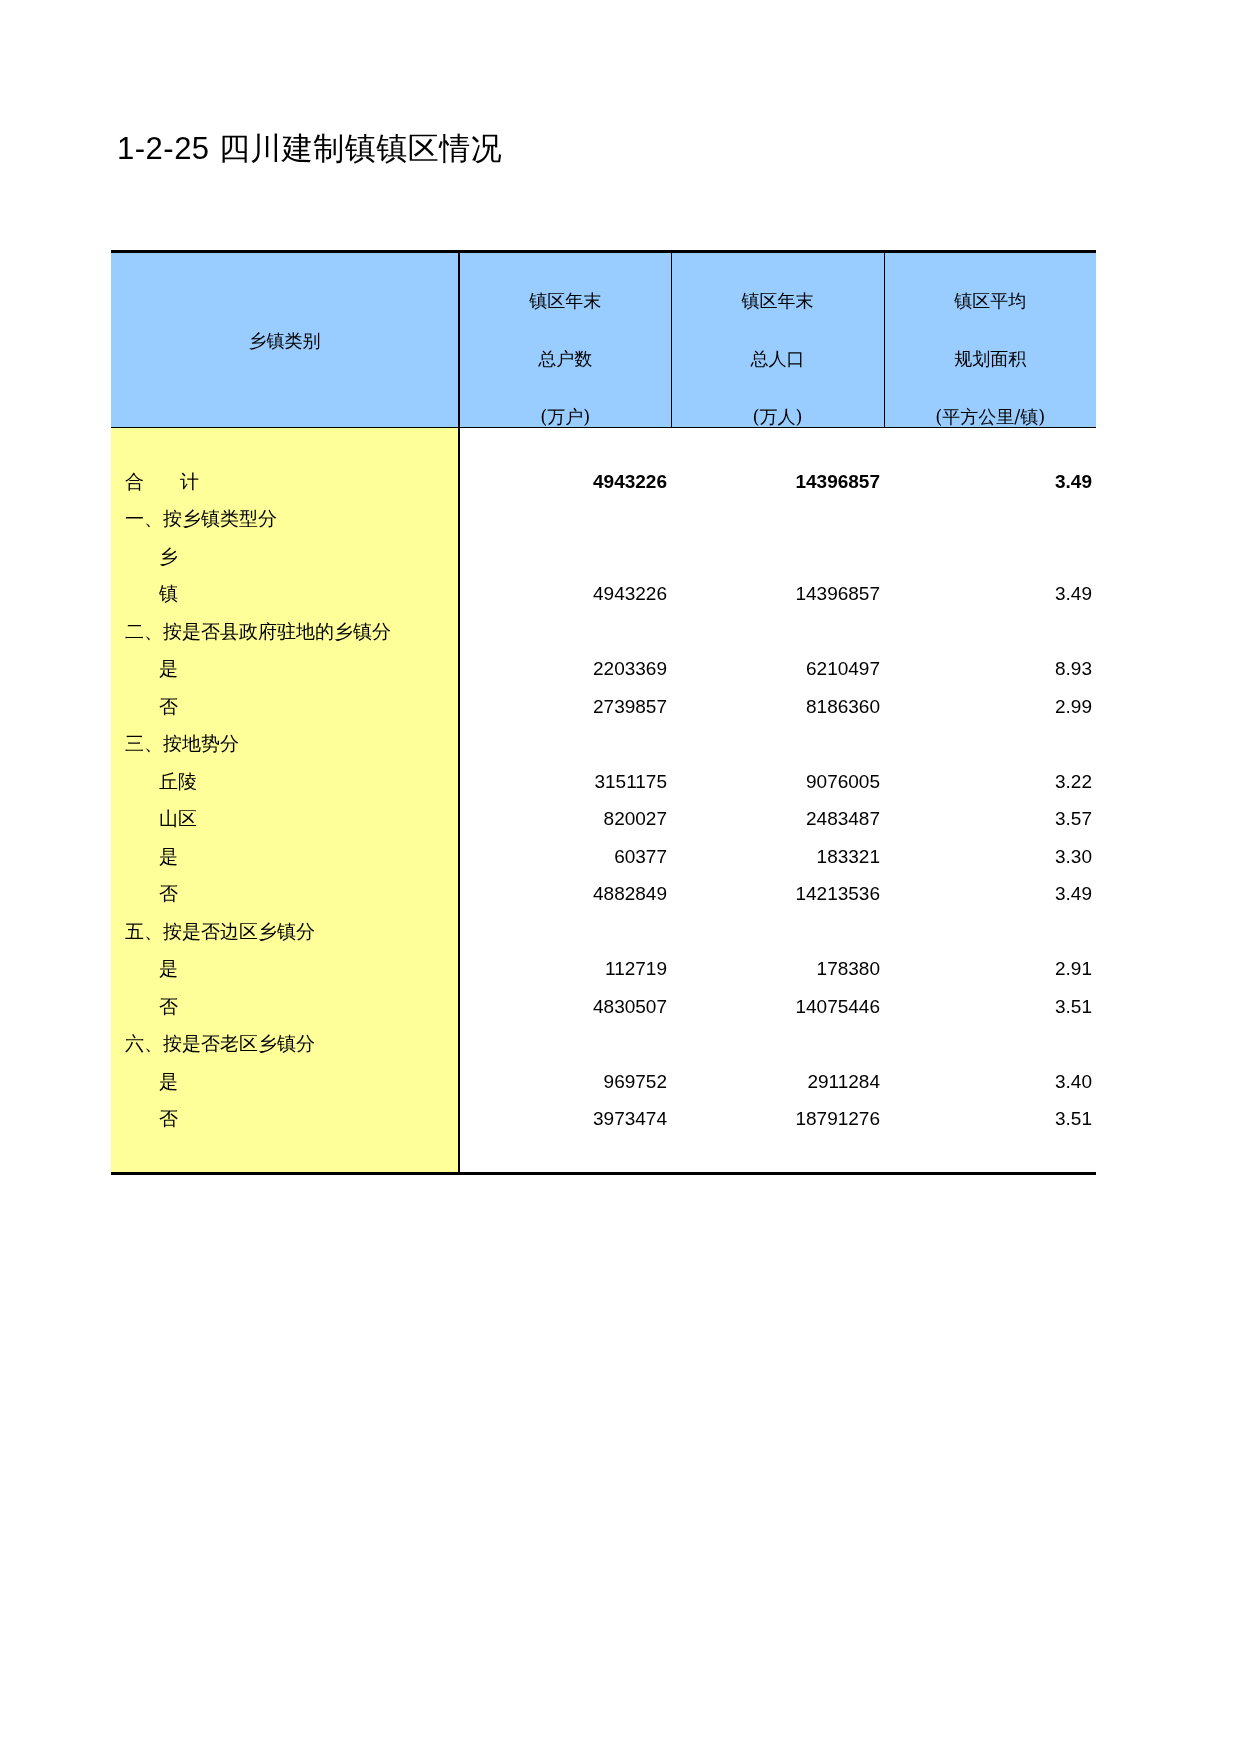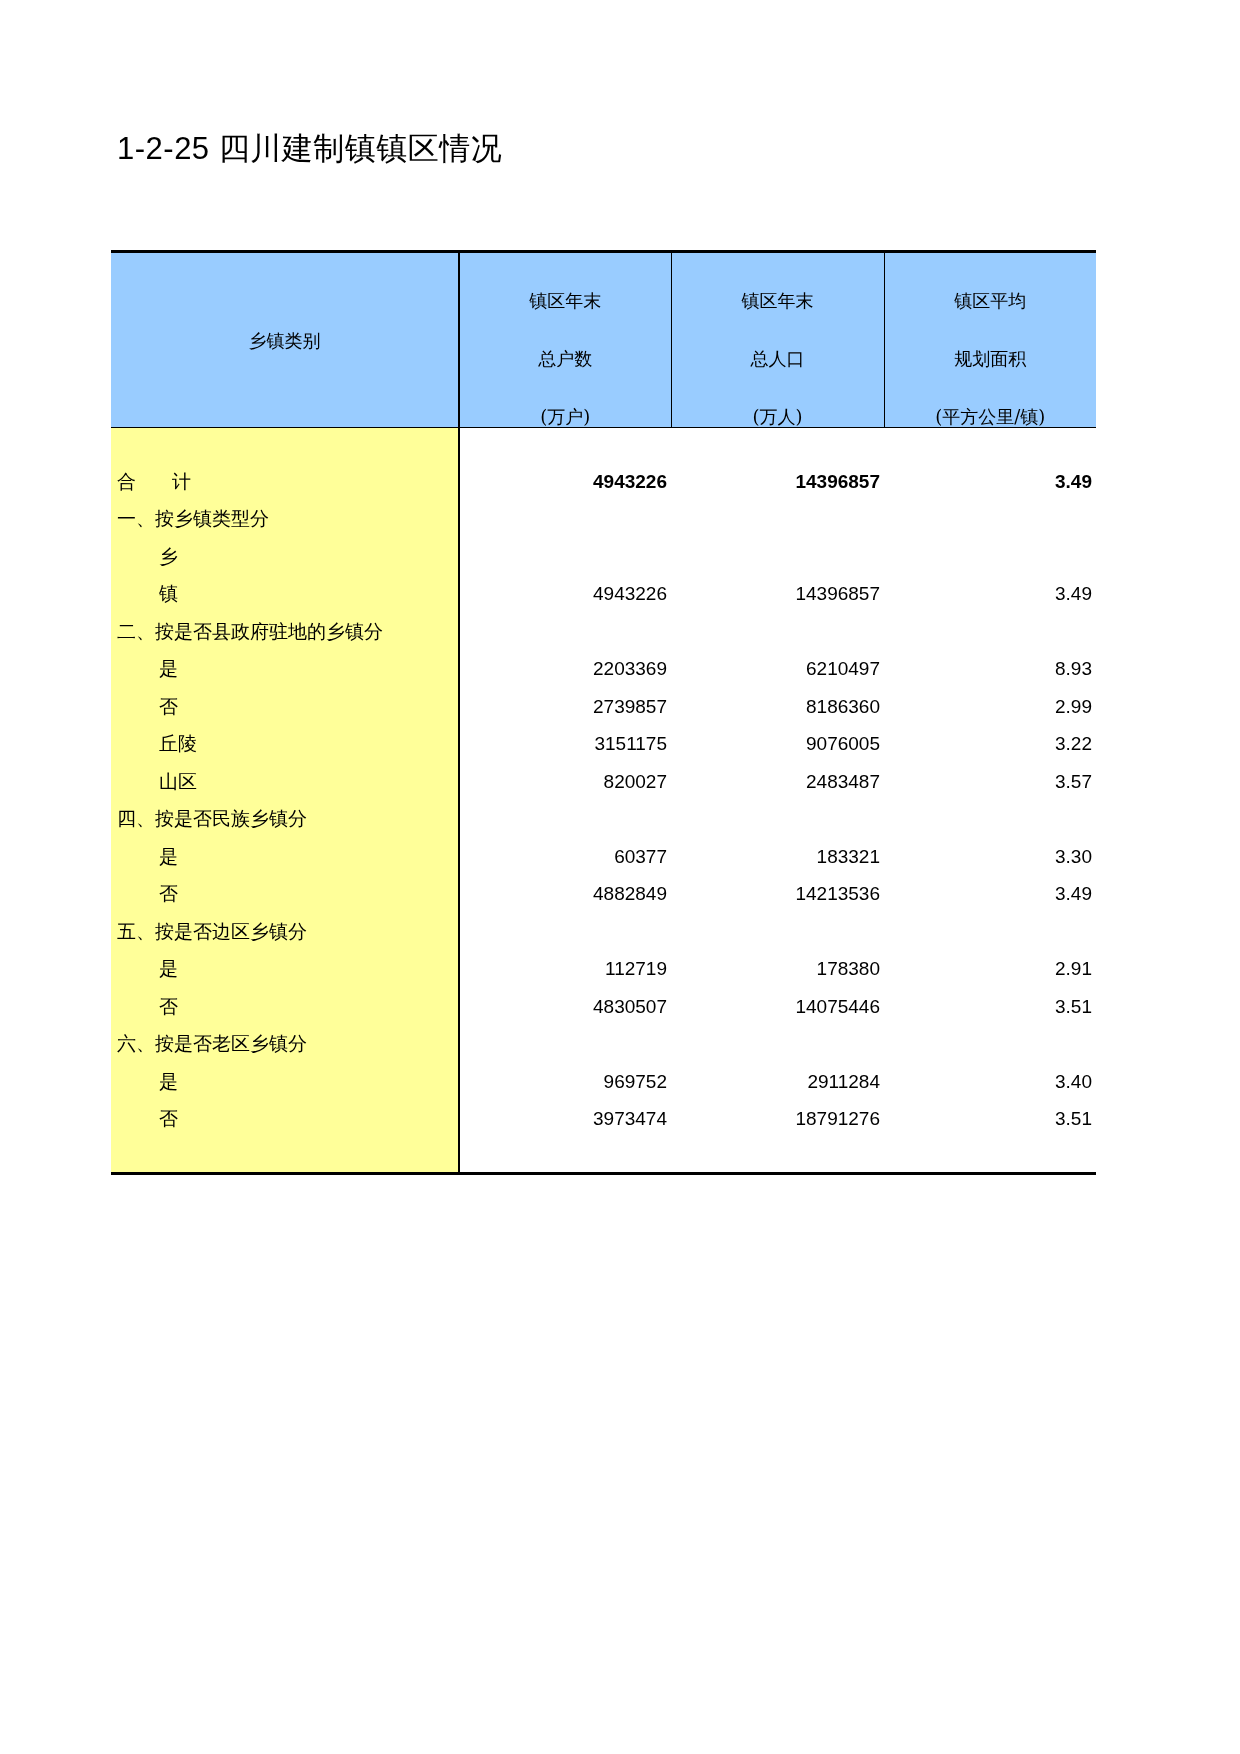--- a/index.html
+++ b/index.html
@@ -61,21 +61,21 @@
       height: 37.5px;
       padding: 0;
       font-size: 19px;
       vertical-align: middle;
       white-space: nowrap;
     }
     tbody td.label {
       background: #ffff99;
       border-right: 2.5px solid #000;
       font-family: "DejaVu Serif", "Liberation Serif", serif;
-      padding-left: 6px;
+      padding-left: 14px;
     }
     tbody td.label.indent { padding-left: 48px; }
     tbody td.num {
       text-align: right;
       padding-right: 4px;
       font-family: "Liberation Sans", "DejaVu Sans", sans-serif;
     }
     tbody tr.spacer td { height: 35px; }
     tbody tr.spacer-bottom td { height: 34px; }
     tbody tr.total td.num { font-weight: bold; }
@@ -160,38 +160,38 @@
           <td class="num">6210497</td>
           <td class="num">8.93</td>
         </tr>
       <tr>
           <td class="label indent">否</td>
           <td class="num">2739857</td>
           <td class="num">8186360</td>
           <td class="num">2.99</td>
         </tr>
       <tr>
+          <td class="label">三、按地势分</td>
+          <td class="num"></td>
+          <td class="num"></td>
+          <td class="num"></td>
+        </tr>
+      <tr>
           <td class="label indent">丘陵</td>
           <td class="num">3151175</td>
           <td class="num">9076005</td>
           <td class="num">3.22</td>
         </tr>
       <tr>
           <td class="label indent">山区</td>
           <td class="num">820027</td>
           <td class="num">2483487</td>
           <td class="num">3.57</td>
         </tr>
       <tr>
-          <td class="label">四、按是否民族乡镇分</td>
-          <td class="num"></td>
-          <td class="num"></td>
-          <td class="num"></td>
-        </tr>
-      <tr>
           <td class="label indent">是</td>
           <td class="num">60377</td>
           <td class="num">183321</td>
           <td class="num">3.30</td>
         </tr>
       <tr>
           <td class="label indent">否</td>
           <td class="num">4882849</td>
           <td class="num">14213536</td>
           <td class="num">3.49</td>

